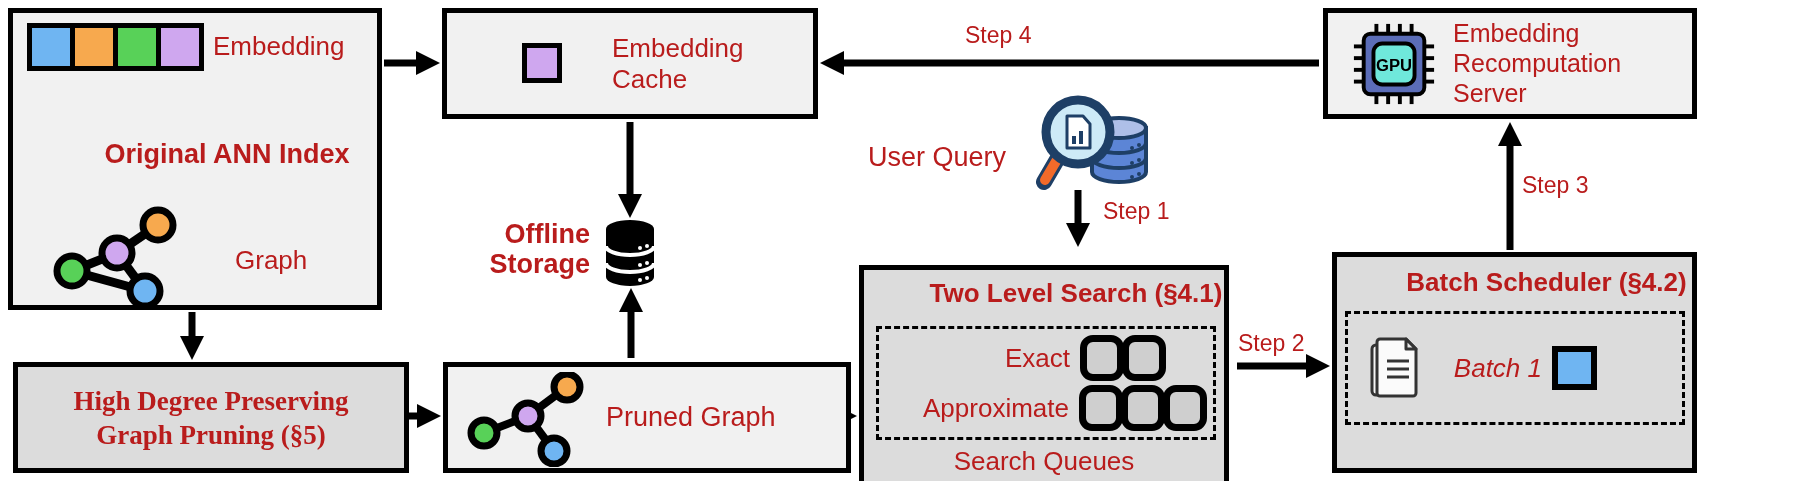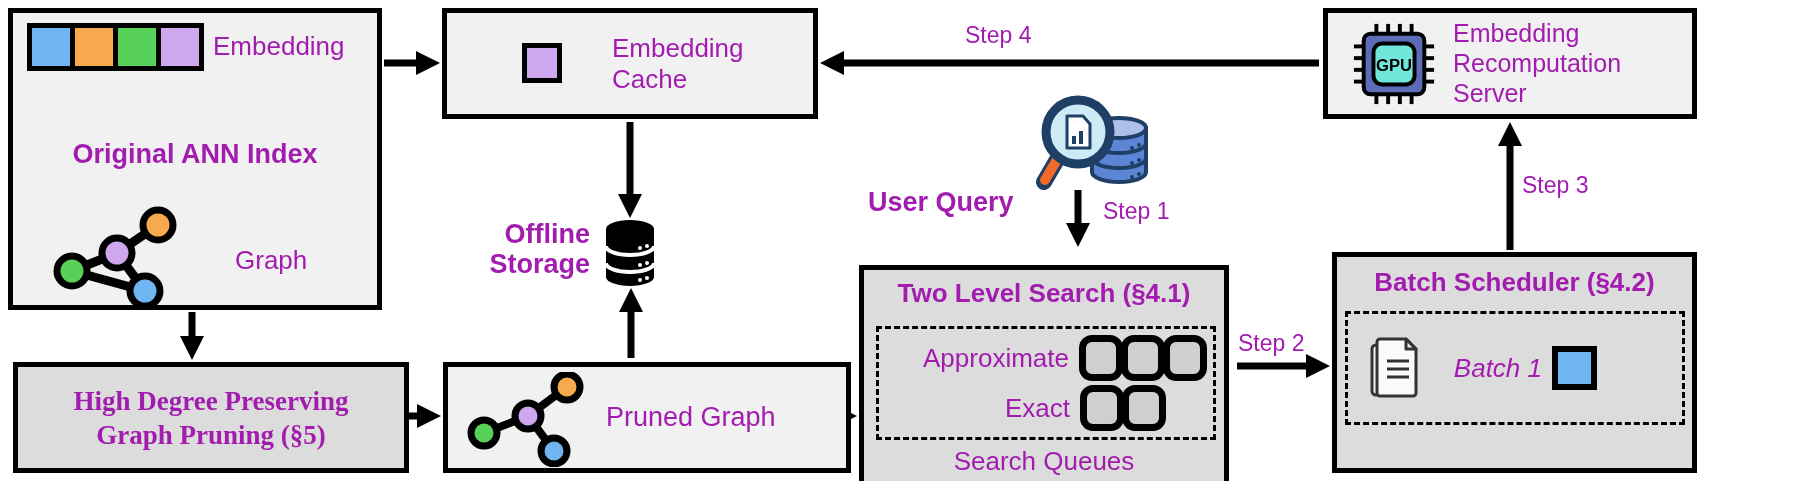--- a/index.html
+++ b/index.html
@@ -1,26 +1,26 @@
 <!DOCTYPE html>
 <html><head>
 <meta charset="utf-8">
 <style>
   html,body{margin:0;padding:0;background:#fff;}
   .canvas{
     position:relative;width:1817px;height:481px;background:#ffffff;
-    font-family:"Liberation Sans", sans-serif;color:#a21caf;overflow:hidden;
+    font-family:"Liberation Sans", sans-serif;color:#b91c1c;overflow:hidden;
   }
   .box{position:absolute;box-sizing:border-box;border:5px solid #000;}
   .light{background:#F1F1F1;}
   .dark{background:#DCDCDC;}
   .abs{position:absolute;}
   .lbl{font-size:26px;white-space:nowrap;}
-  .bold{font-weight:bold;margin-top:45px;}
-  .title-c{width:100%;text-align:center;font-weight:bold;font-size:27px;}
+  .bold{font-weight:normal;}
+  .title-c{width:100%;text-align:center;font-weight:bold;font-size:27px;padding-left:32px;}
   .step{position:absolute;font-weight:normal;font-size:23px;white-space:nowrap;}
   .arrows{position:absolute;left:0;top:0;pointer-events:none;}
 
   
   .emb-strip{position:absolute;left:14px;top:10px;background:#000;padding:5px;display:flex;gap:5px;}
   .cell{width:38px;height:38px;}
   .c-blue{background:#6FB5F2}.c-orange{background:#F7A94E}.c-green{background:#58D158}.c-purple{background:#CFA7EF}
 
   
   .cache-sq{position:absolute;left:75px;top:30px;width:40px;height:40px;background:#CFA7EF;border:5px solid #000;box-sizing:border-box;}
@@ -218,30 +218,30 @@
       <rect x="36" y="44" width="4" height="8" fill="#1E3F66"></rect>
       <rect x="43" y="39" width="4" height="13" fill="#1E3F66"></rect>
     </g>
   </svg>
   <div class="step" style="left:1103px;top:198px;">Step 1</div>
 
   <div class="box dark" style="left:859px;top:265px;width:370px;height:225px;">
     <div class="abs title-c" style="top:8px;font-size:26px;">Two Level Search (§4.1)</div>
     <div class="tls-dash">
       <div class="tls-row">
-        <div class="tls-lab">Approximate</div>
+        <div class="tls-lab">Exact</div>
         <div class="qs">
-          <div class="q"></div>
           <div class="q"></div>
           <div class="q"></div>
         </div>
       </div>
       <div class="tls-row">
-        <div class="tls-lab">Exact</div>
+        <div class="tls-lab">Approximate</div>
         <div class="qs">
+          <div class="q"></div>
           <div class="q"></div>
           <div class="q"></div>
         </div>
       </div>
     </div>
     <div class="foot">Search Queues</div>
   </div>
   <div class="step" style="left:1238px;top:330px;">Step 2</div>
 
   <div class="box dark" style="left:1332px;top:252px;width:365px;height:221px;">

